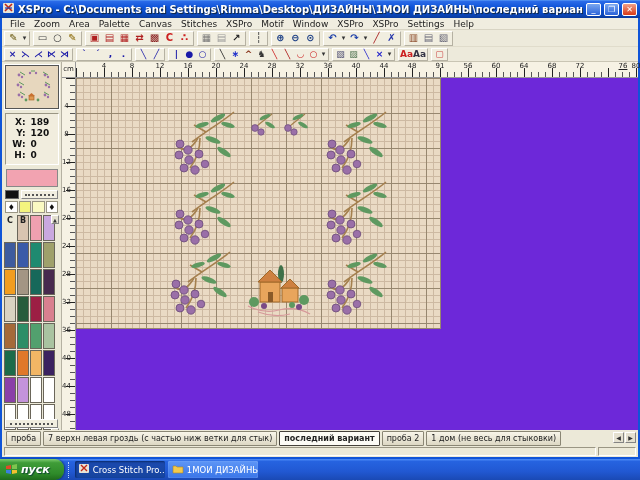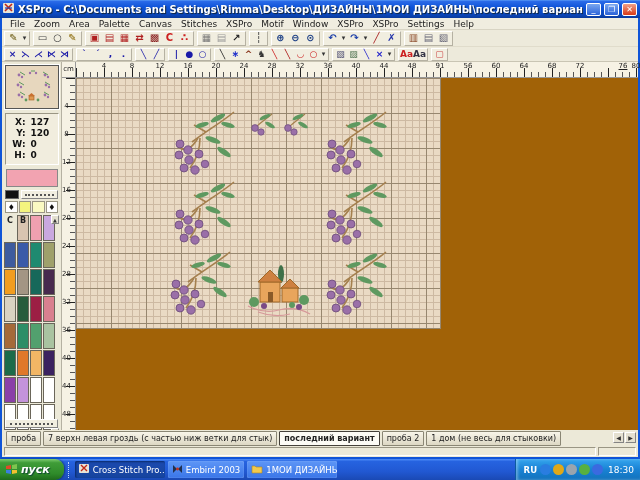--- a/index.html
+++ b/index.html
@@ -47,21 +47,21 @@
   .palette-wrap { position:relative; margin-top:1px; height:222px; }
   .palette-grid { display:grid; grid-template-columns:repeat(4,12px); grid-auto-rows:27px; gap:0 1px; }
   .swatch { width:12px; height:26px; border:1px solid #6a665a; position:relative; font-size:8px; font-weight:bold; color:#222; text-align:center; line-height:9px; }
   .swatch.nolabelbg { border-color:transparent; background:transparent !important; }
   .pal-scroll { position:absolute; right:0; top:0; width:8px; height:222px; }
   .pal-arrow { position:absolute; right:0; width:8px; height:9px; border:1px solid; border-color:#fff #848484 #848484 #fff; background:#E4E0D0; font-size:5px; line-height:8px; text-align:center; color:#333; }
   .pal-arrow.up { top:0; } .pal-arrow.down { bottom:0; }
   .panel-dash { position:absolute; bottom:2px; left:3px; right:3px; height:9px; border:1px solid; border-color:#fff #848484 #848484 #fff; background:#F1EEE0; }
   .panel-dash::after { content:""; position:absolute; left:4px; right:4px; top:3px; border-top:2px dotted #555; }
 
-  .workarea { position:relative; flex:1; background:#a16207; min-width:0; }
+  .workarea { position:relative; flex:1; background:#6d28d9; min-width:0; }
   .corner { position:absolute; left:0; top:0; width:14px; height:16px; background:#F6F2E4; border-right:1px solid #999; border-bottom:1px solid #999; font-size:7px; line-height:15px; text-align:center; color:#222; }
   .hruler { position:absolute; left:14px; right:0; top:0; height:16px; background:#F6F2E4; border-bottom:1px solid #999;
     background-image:repeating-linear-gradient(to right,#222 0 1px,transparent 1px 28px),repeating-linear-gradient(to right,#555 0 1px,transparent 1px 7px);
     background-size:100% 9px,100% 5px; background-position:left bottom,left bottom; background-repeat:no-repeat; }
   .hnum { position:absolute; top:0; width:14px; text-align:center; font-size:7px; color:#222; }
   .vruler { position:absolute; left:0; top:16px; bottom:0; width:14px; background:#F6F2E4; border-right:1px solid #999;
     background-image:repeating-linear-gradient(to bottom,#222 0 1px,transparent 1px 28px),repeating-linear-gradient(to bottom,#555 0 1px,transparent 1px 7px);
     background-size:9px 100%,5px 100%; background-position:right top,right top; background-repeat:no-repeat; }
   .vnum { position:absolute; left:0; width:9px; text-align:center; font-size:7px; color:#222; }
   .canvas { position:absolute; left:14px; top:16px; right:0; bottom:0; overflow:hidden; }
@@ -262,21 +262,21 @@
             <rect x="23" y="30" width="5" height="4" fill="#E09850" stroke="#A06020" stroke-width="0.6"></rect>
             <path d="M22,30 L25.5,27 L29,30" fill="#C87030"></path>
             <circle cx="20" cy="34" r="1.4" fill="#5E9960"></circle>
               <circle cx="32" cy="34" r="1.4" fill="#5E9960"></circle>
           </svg>
         </div>
 
         <div class="info-box">
           <div class="info-row">
               <span class="lab">X:</span>
-              <span>127</span>
+              <span>189</span>
             </div>
           <div class="info-row">
               <span class="lab">Y:</span>
               <span>120</span>
             </div>
           <div class="info-row">
               <span class="lab">W:</span>
               <span>0</span>
             </div>
           <div class="info-row">
@@ -598,40 +598,21 @@
     <span class="qdiv"></span>
     <span id="taskbtns" style="display:flex;gap:3px;">
         <div class="taskbtn active">
           <span><svg width="11" height="11" viewBox="0 0 11 11">
               <rect x="0" y="1" width="10" height="9" rx="1" fill="#e8e4d8"></rect>
               <path d="M2,8 L8,2 M2,2 L8,8" stroke="#c02818" stroke-width="1.4"></path>
             </svg></span>
           <span>Cross Stitch Pro...</span>
         </div>
         <div class="taskbtn">
-          <span><svg width="11" height="11" viewBox="0 0 11 11">
-              <path d="M1,2 L5,6 L1,10 Z" fill="#203050"></path>
-              <path d="M10,2 L6,6 L10,10 Z" fill="#203050"></path>
-              <circle cx="5.5" cy="6" r="1.4" fill="#c83018"></circle>
-            </svg></span>
-          <span>Embird 2003</span>
-        </div>
-        <div class="taskbtn">
           <span><svg width="12" height="10" viewBox="0 0 12 10">
               <path d="M1,2 L4,2 L5,3 L11,3 L11,9 L1,9 Z" fill="#f2c94c" stroke="#a8842a" stroke-width="0.6"></path>
             </svg></span>
           <span>1МОИ ДИЗАЙНЫ</span>
         </div>
       </span>
-    <div class="tray">
-      <span class="lang">RU</span>
-      <span id="trayicons" style="display:flex;gap:2px;align-items:center;">
-          <span class="tray-ico" style="background: rgb(42, 125, 224);"></span>
-          <span class="tray-ico" style="background: rgb(224, 168, 24);"></span>
-          <span class="tray-ico" style="background: rgb(154, 164, 174);"></span>
-          <span class="tray-ico" style="background: rgb(88, 176, 64);"></span>
-          <span class="tray-ico" style="background: rgb(58, 106, 224);"></span>
-        </span>
-      <span class="time">18:30</span>
-    </div>
   </div>
 
 </div>
 
 </body></html>

